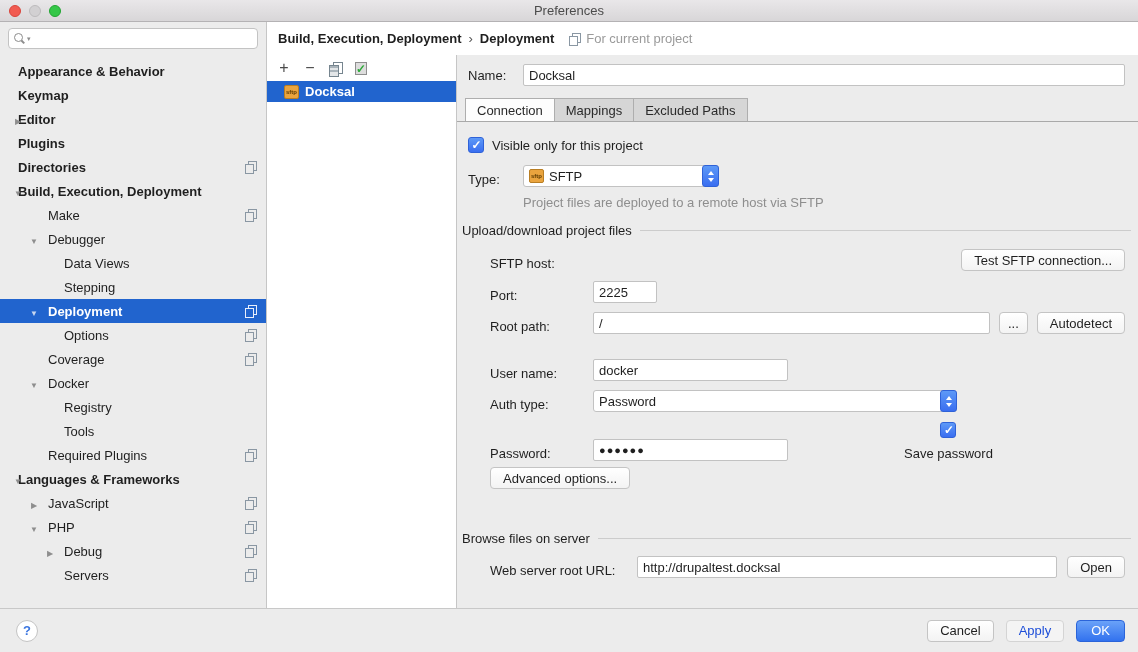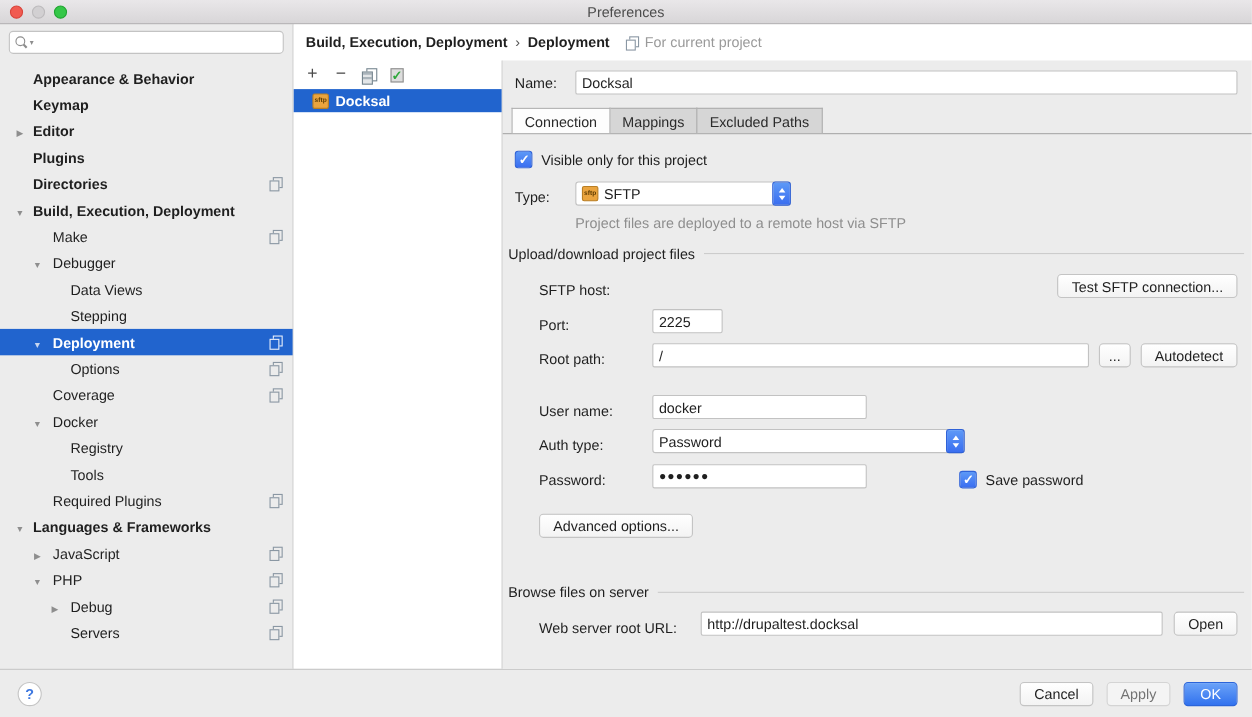--- a/index.html
+++ b/index.html
@@ -20,21 +20,21 @@
   .main { flex:1; display:flex; min-height:0; }
   .sidebar { width:267px; flex:none; background:#ececec; border-right:1px solid #c6c6c6; padding-top:5px; }
   .searchwrap { margin:1px 8px 10px 8px; height:21px; background:#fff; border:1px solid #c3c3c3; border-radius:4px; display:flex; align-items:center; padding-left:5px; gap:2px; }
   .mag { position:relative; width:11px; height:11px; flex:none; }
   .mag::before { content:""; position:absolute; left:0; top:0; width:7px; height:7px; border:1.5px solid #8d8d8d; border-radius:50%; }
   .mag::after { content:""; position:absolute; left:7px; top:8px; width:4px; height:1.5px; background:#8d8d8d; transform:rotate(45deg); }
   .magcaret { font-size:7px; color:#8d8d8d; }
   .searchinput { border:none; outline:none; flex:1; height:17px; font-size:12px; background:transparent; }
 
   .tree { }
-  .trow { height:24px; display:flex; align-items:center; position:relative; padding-left:30px; cursor:default; }
+  .trow { height:24px; display:flex; align-items:center; position:relative; padding-left:18px; cursor:default; }
   .trow.lvl1 { padding-left:48px; }
   .trow.lvl2 { padding-left:64px; }
   .trow.bold .tlabel { font-weight:bold; }
   .arrow { position:absolute; left:12px; width:12px; text-align:center; }
   .lvl1 > .arrow { left:28px; }
   .lvl2 > .arrow { left:44px; }
   .arrow.collapsed::before { content:"\25B6"; font-size:8px; color:#8e8e8e; }
   .arrow.expanded::before  { content:"\25BC"; font-size:8px; color:#8e8e8e; }
   .trow.selected { background:#2164ce; }
   .trow.selected .tlabel { color:#fff; font-weight:bold; }
@@ -96,21 +96,21 @@
   .section { position:absolute; left:5px; right:7px; display:flex; align-items:center; gap:8px; }
   .section .stitle { flex:none; color:#1f1f1f; }
   .section .sline { flex:1; height:1px; background:#ccc; }
 
   .pwd { letter-spacing:1px; }
 
   
   .footer { height:44px; flex:none; background:#ececec; border-top:1px solid #c8c8c8; display:flex; align-items:center; padding:0 13px; }
   .helpbtn { width:22px; height:22px; border-radius:50%; background:#fff; border:1px solid #c4c4c4; color:#3b76e0; font-size:13px; font-weight:bold; display:flex; align-items:center; justify-content:center; cursor:pointer; margin-left:3px; }
   .footbtns { margin-left:auto; display:flex; gap:12px; align-items:center; }
-  .btn.disabled { color:#737373; background:#f4f4f4; border-color:#d4d4d4; cursor:default; }
+  .btn.disabled { color:#1d4ed8; background:#f4f4f4; border-color:#d4d4d4; cursor:default; }
   .btn.primary { background:linear-gradient(#6aa2f8,#3272ee); border:1px solid #2b64d9; color:#fff; padding:0 14px; }
 </style>
 </head>
 <body>
 
 <div class="window">
 
   <div class="titlebar">
     <div class="lights">
       <span class="light red"></span>
@@ -297,33 +297,33 @@
             <button class="btn" style="margin-left:auto;">Autodetect</button>
           </div>
 
           <div class="frow" style="top:304px;">
             <span class="flabel">User name:</span>
             <input class="tfield" style="width: 195px;" value="docker">
           </div>
 
           <div class="frow" style="top:335px;">
             <span class="flabel">Auth type:</span>
-            <div class="dropdown" style="width:284px;">
+            <div class="dropdown" style="width:364px;">
               <span>Password</span>
               <span class="stepper">
                   <span class="tri-up"></span>
                   <span class="tri-dn"></span>
                 </span>
             </div>
           </div>
 
           <div class="frow" style="top:367px;">
             <span class="flabel">Password:</span>
             <input class="tfield pwd" style="width: 195px; font-size: 11px;" value="●●●●●●">
-            <span class="cbrow" style="position:static; margin-left:84px;">
+            <span class="cbrow" style="position:static; margin-left:116px;flex-direction:column;">
               <span class="checkbox"></span>
               <span>Save password</span>
             </span>
           </div>
 
           <button class="btn" style="position:absolute; top:412px; left:33px;">Advanced options...</button>
 
           <div class="section" style="top:476px;">
             <span class="stitle">Browse files on server</span>
             <span class="sline"></span>

